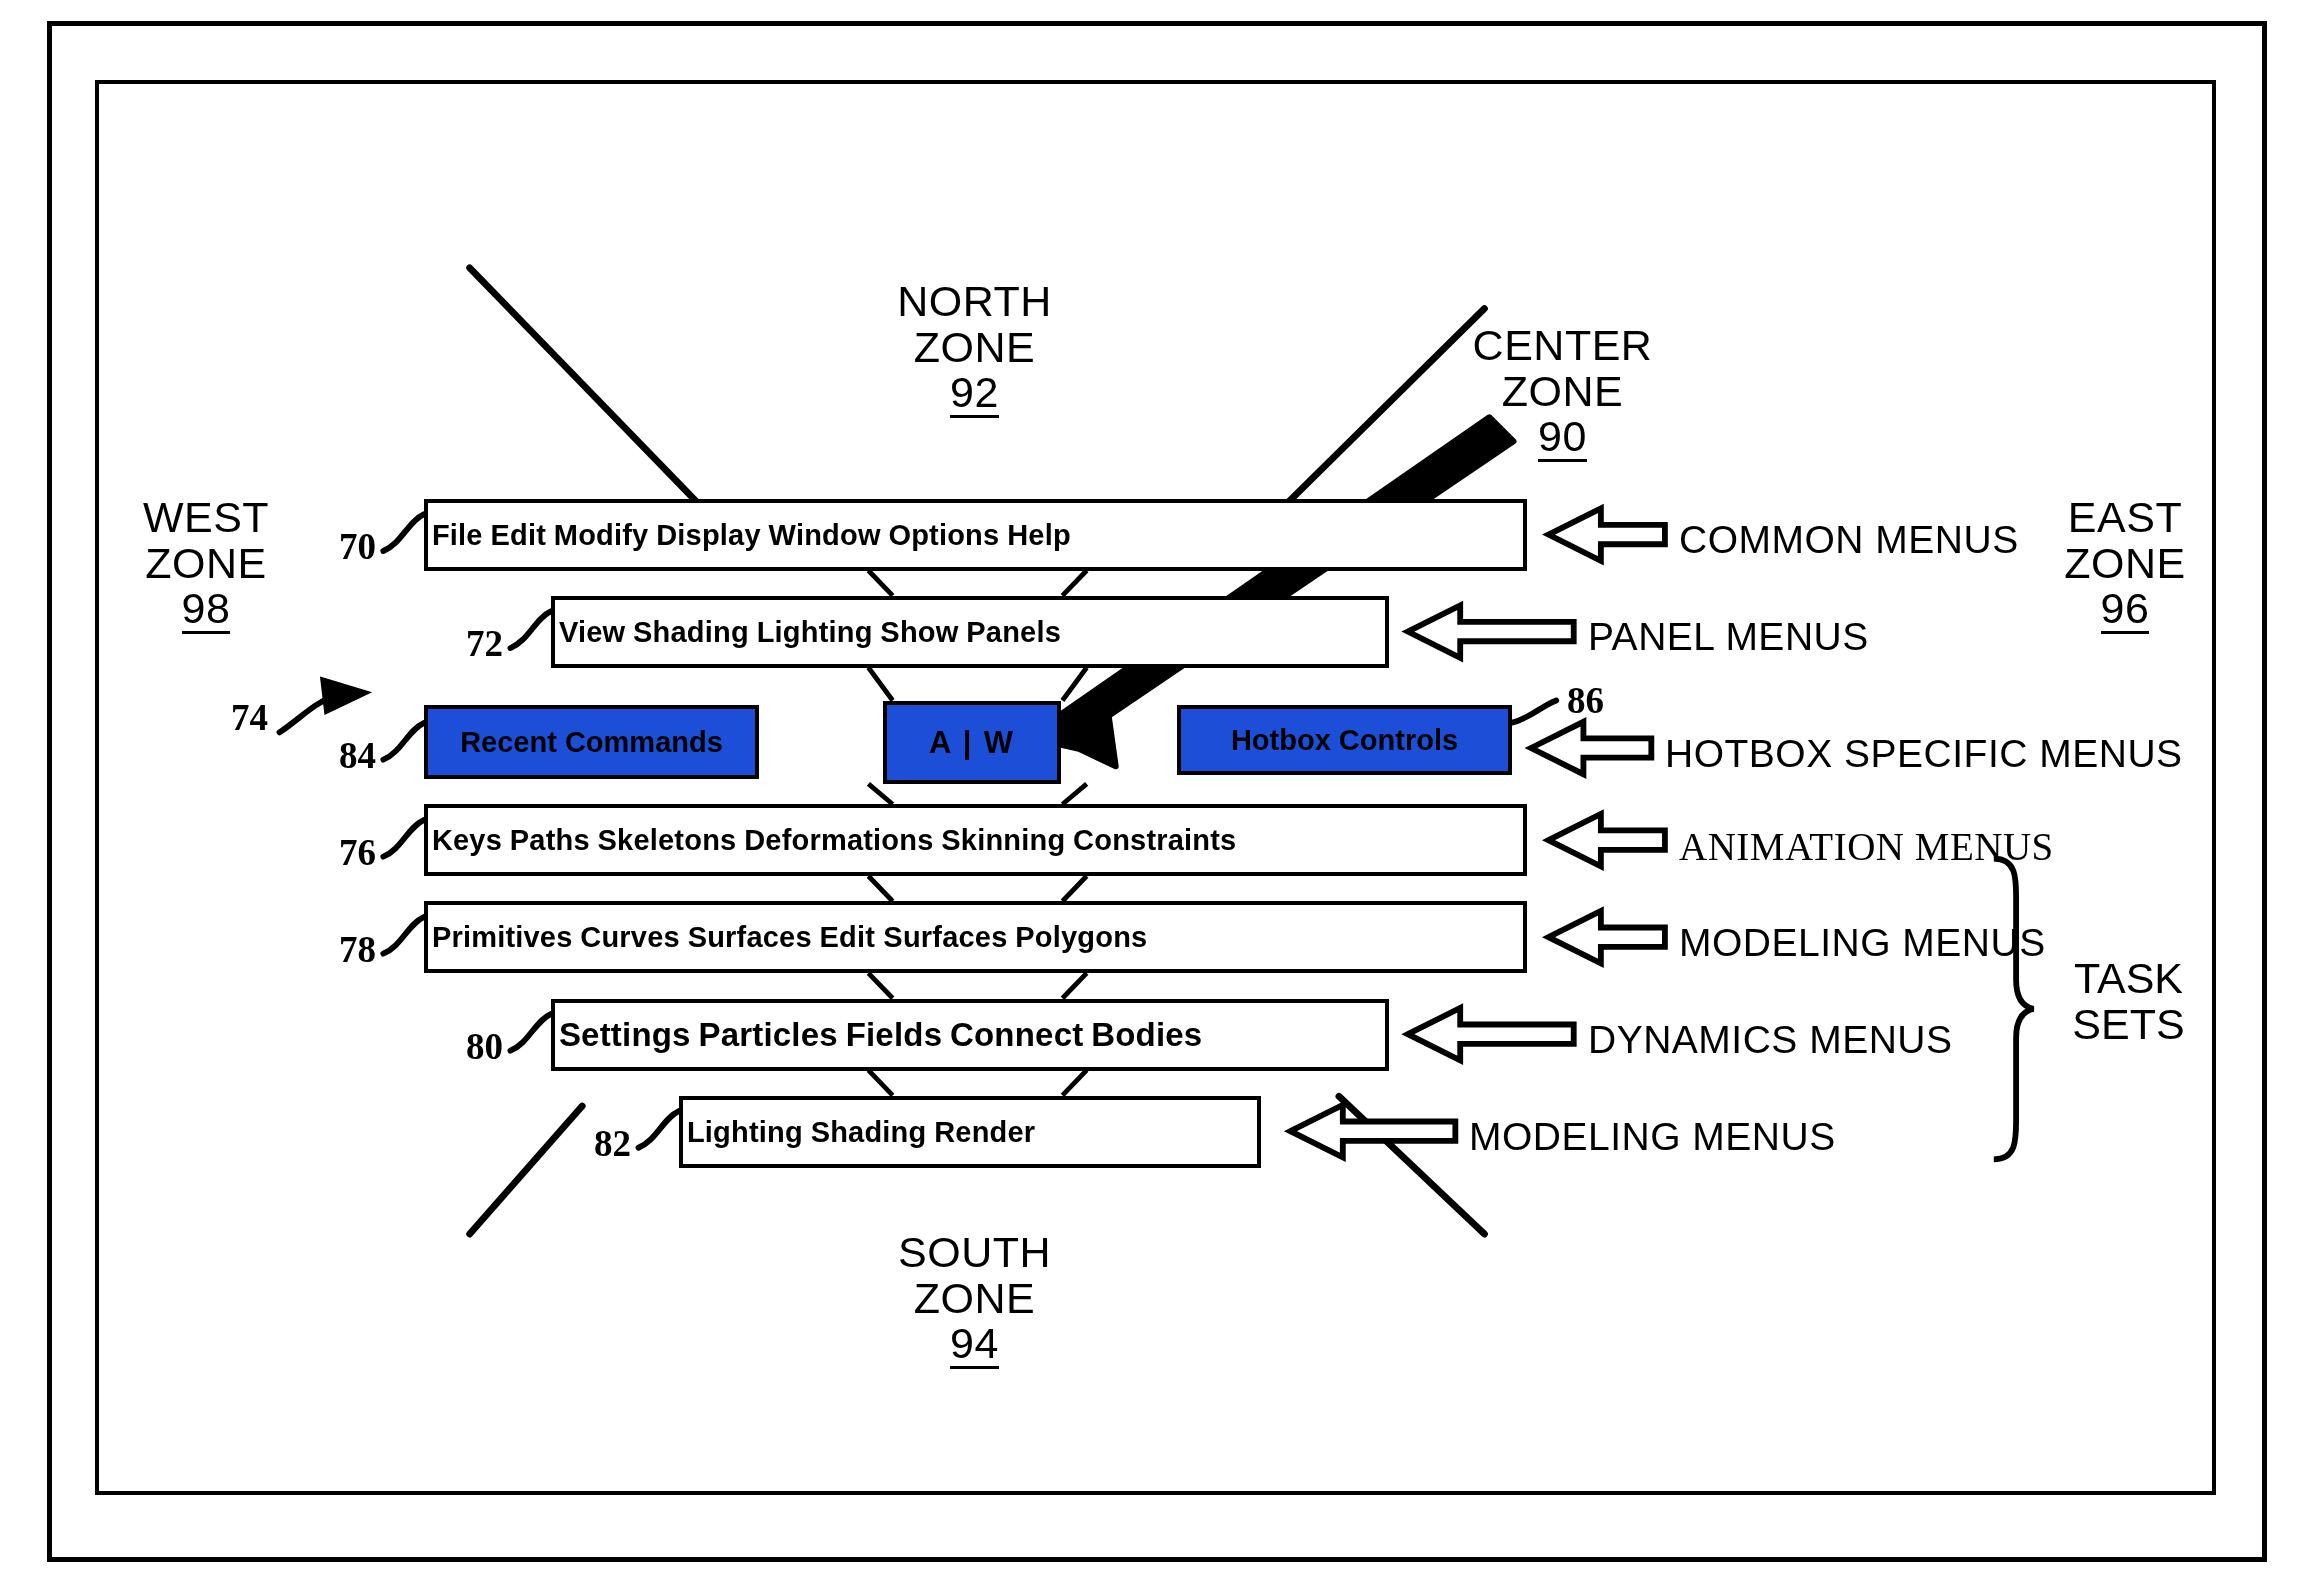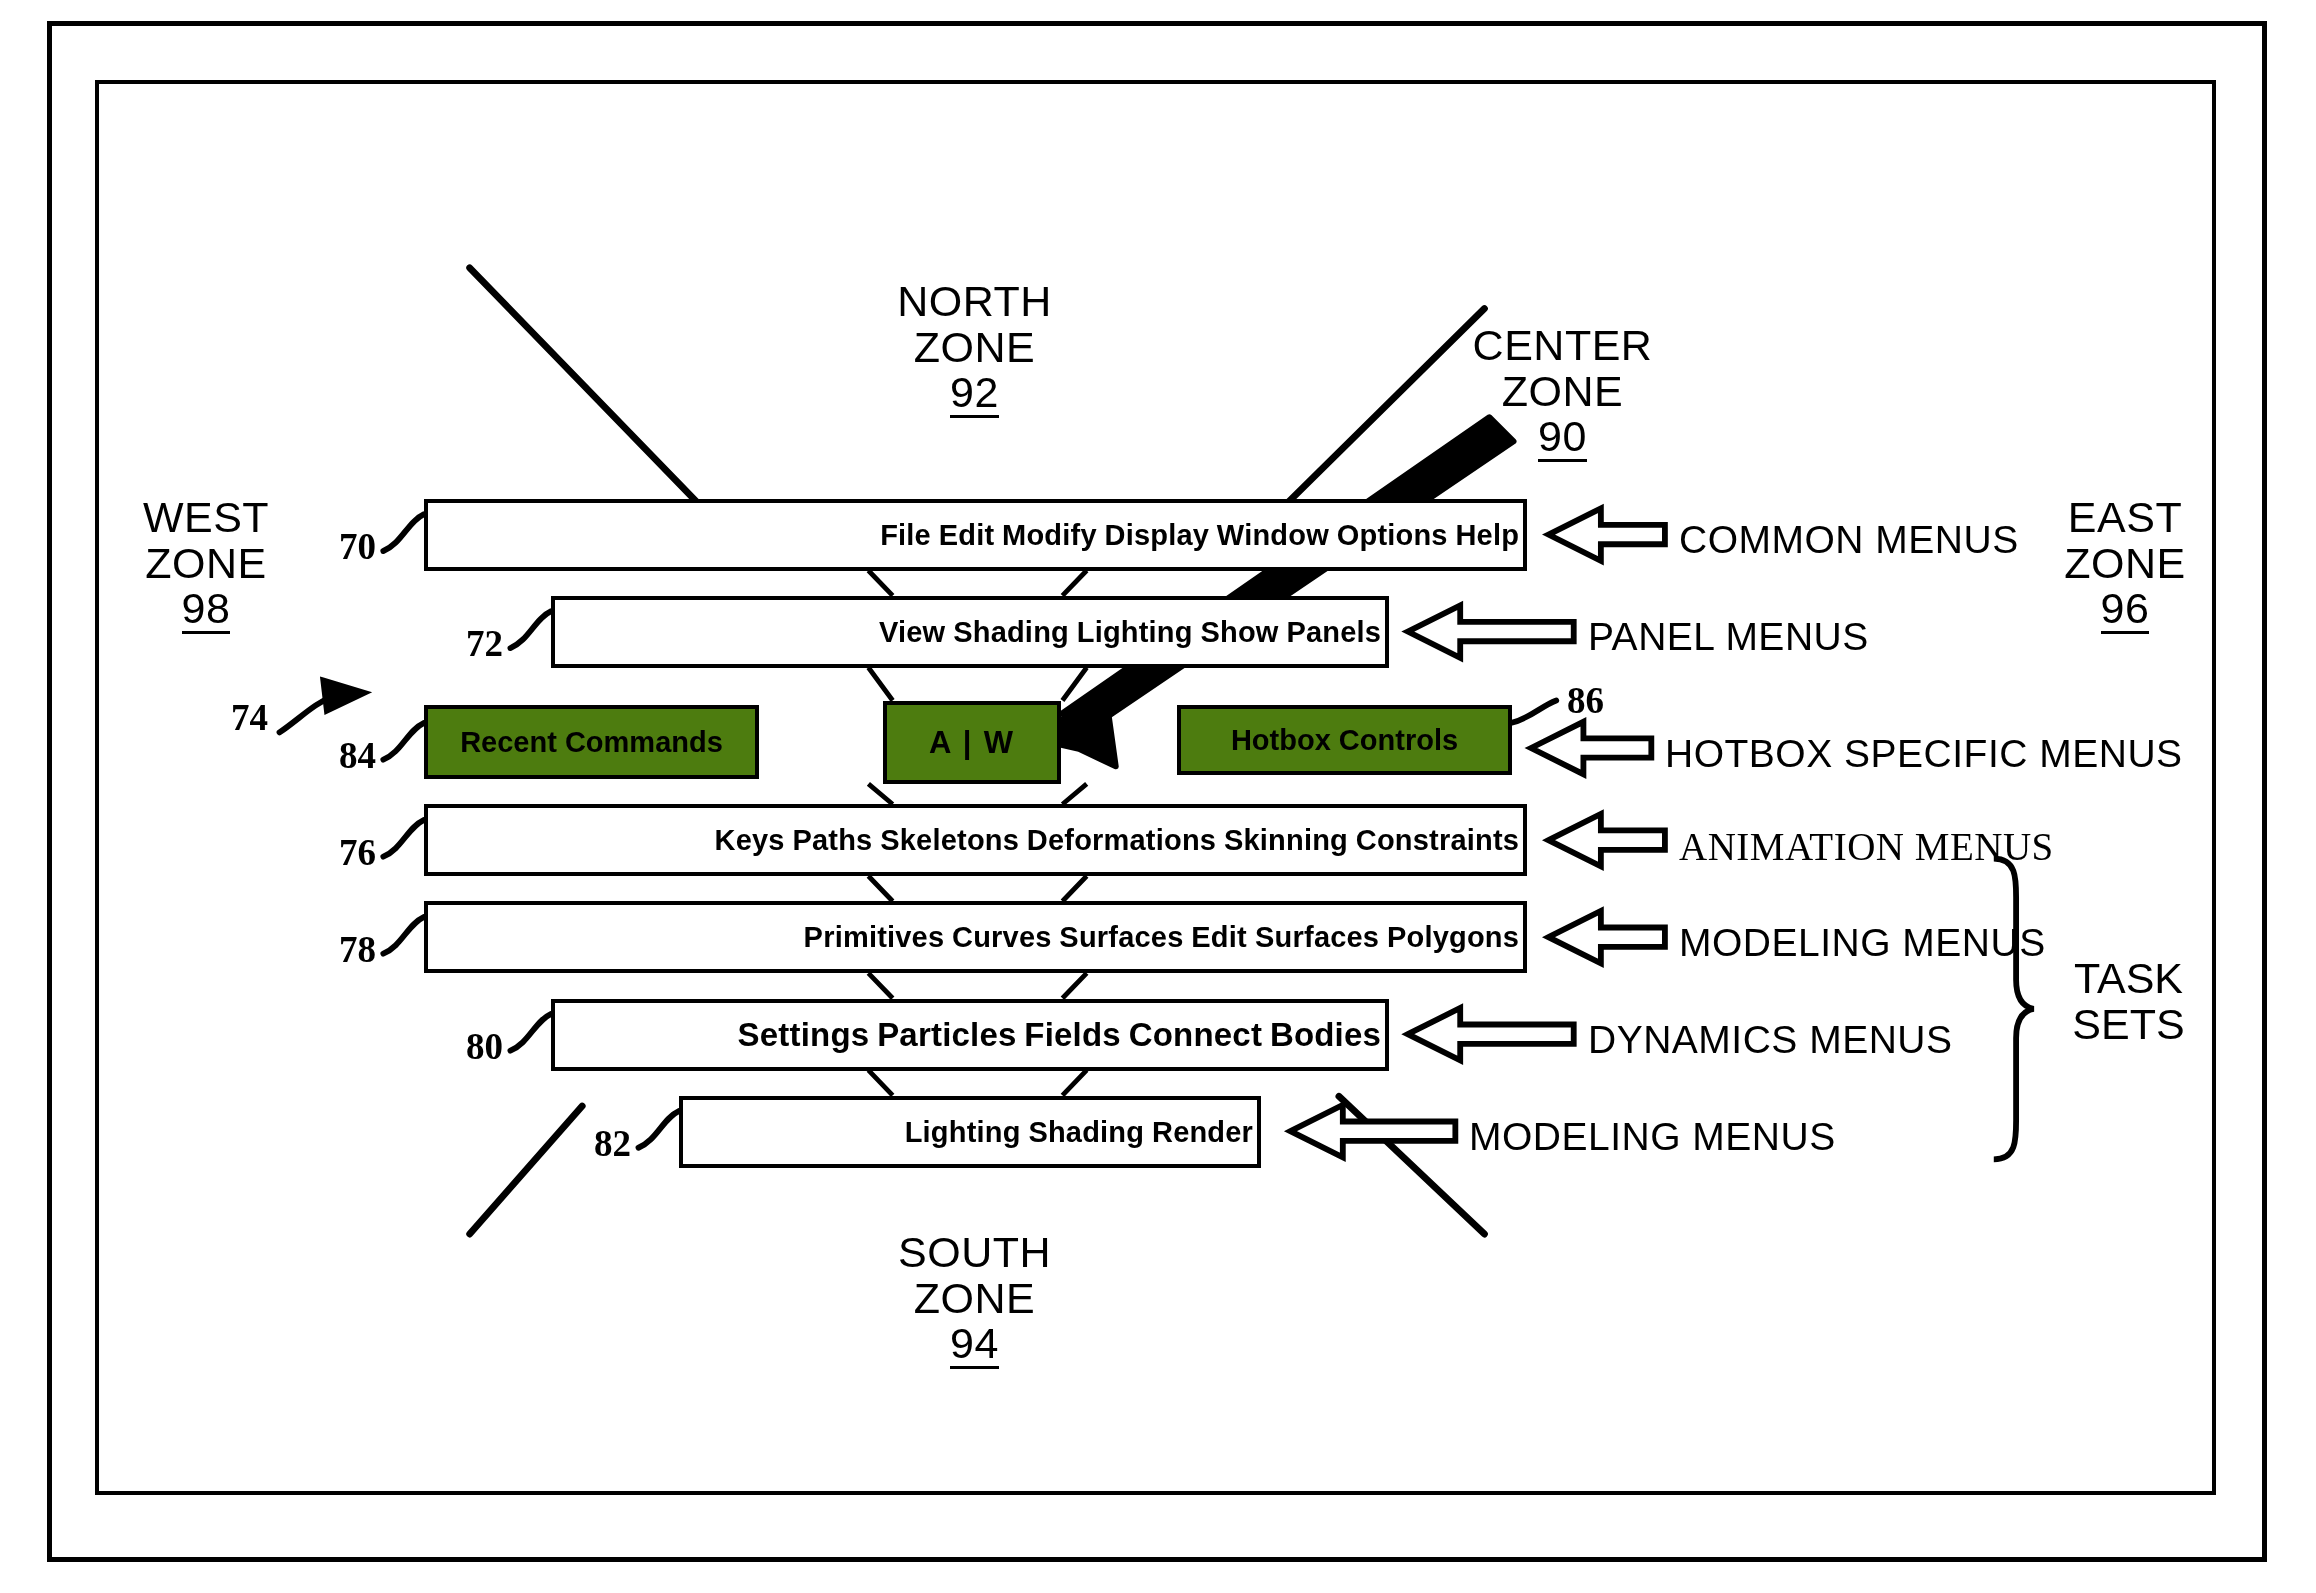--- a/index.html
+++ b/index.html
@@ -45,21 +45,21 @@
   }
 
   
   .menubar {
     position: absolute;
     box-sizing: border-box;
     border: 4.9px solid #000;
     background: #ffffff;
     display: flex;
     align-items: center;
-    justify-content: flex-end;
+    justify-content: flex-start;
     font-weight: bold;
     letter-spacing: 0.2px;
     color: #000;
     z-index: 6;
   }
   .menubar .item {
     white-space: nowrap;
     padding: 0 3.9px;
   }
 
@@ -69,21 +69,21 @@
   #bar-animation{ left: 424px;  top: 804px;  width: 1103px; height: 72px;  font-size: 29px; }
   #bar-modeling { left: 424px;  top: 901px;  width: 1103px; height: 72px;  font-size: 29px; }
   #bar-dynamics { left: 551px;  top: 999px; width: 838px;  height: 72px;  font-size: 33px; }
   #bar-rendering{ left: 679px;  top: 1096px; width: 582px;  height: 72px;  font-size: 29px; }
 
   
   .hbox {
     position: absolute;
     box-sizing: border-box;
     border: 4.9px solid #000;
-    background: #4d7c0f;
+    background: #1d4ed8;
     display: flex;
     align-items: center;
     justify-content: center;
     font-weight: bold;
     font-size: 29px;
     z-index: 6;
   }
   #box-recent { left: 424px;  top: 705px; width: 335px; height: 74px; }
   #box-aw     { left: 883px;  top: 701px; width: 178px; height: 83px; font-size: 31px; letter-spacing: 1.9px; }
   #box-hotbox { left: 1177px; top: 705px; width: 335px; height: 70px; }

